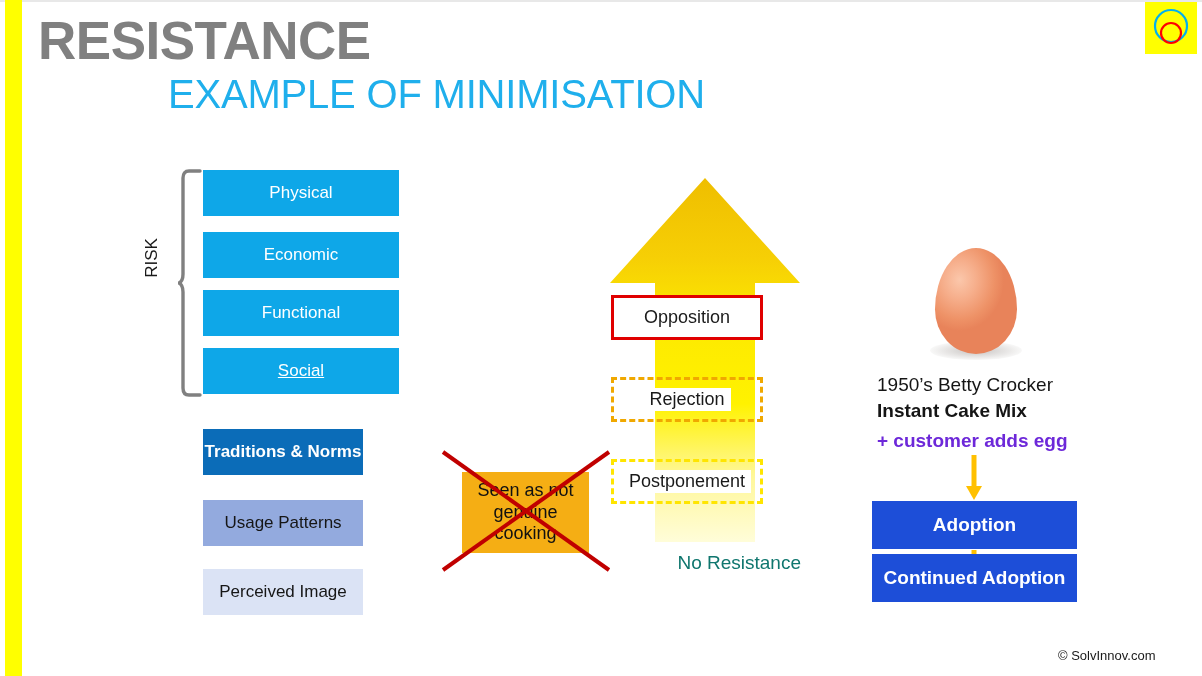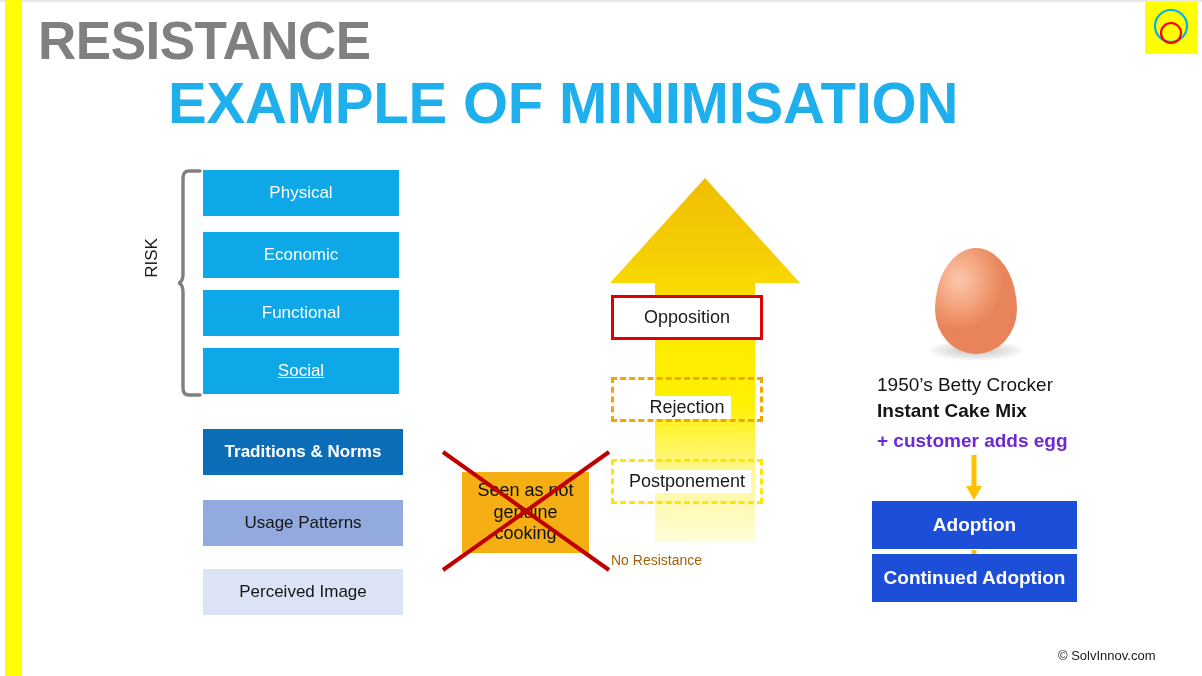--- a/index.html
+++ b/index.html
@@ -44,22 +44,22 @@
     font-size: 53px;
     font-weight: bold;
     color: #808080;
     letter-spacing: -0.5px;
     line-height: 1;
     white-space: nowrap;
   }
   .title-sub {
     position: absolute;
     left: 168px; top: 74px;
-    font-size: 58px;
-    font-weight: bold;
+    font-size: 40px;
+    font-weight: normal;
     color: #1fafec;
     letter-spacing: -0.2px;
     line-height: 1;
     white-space: nowrap;
   }
   
   .risk-label {
     position: absolute;
     left: 117px; top: 248px;
     width: 70px;
@@ -93,21 +93,21 @@
     background: #0ea7e8;
     color: #ffffff;
   }
   .rb0 { top: 170px; }
   .rb1 { top: 232px; }
   .rb2 { top: 290px; }
   .rb3 { top: 348px; text-decoration: underline; }
 
   .norm-box {
     left: 203px;
-    width: 200px;
+    width: 160px;
     height: 46px;
   }
   .nb0 { top: 429px; background: #0b6cb8; color: #ffffff; font-weight: bold; }
   .nb1 { top: 500px; background: #93aade; color: #161616; }
   .nb2 { top: 569px; background: #dbe3f5; color: #161616; }
 
   
   .arrow-wrap {
     position: absolute;
     left: 600px; top: 172px;
@@ -128,40 +128,39 @@
   }
   .stage-opposition {
     top: 295px;
     background: #ffffff;
     border: 3px solid #e00000;
   }
   .stage-rejection {
     top: 377px;
     background: transparent;
     border: 3px dashed #f0a800;
-    align-items: flex-end;
   }
   .stage-postponement {
     top: 459px;
     background: transparent;
     border: 3px dashed #ffe500;
   }
   .stage-postponement .stage-inner,
   .stage-rejection .stage-inner,
   .stage-opposition .stage-inner {
     background: #ffffff;
     padding: 1px 6px;
   }
   .no-resistance {
     position: absolute;
     left: 611px; top: 552px;
     width: 190px;
-    text-align: left;
-    font-size: 14px;
-    color: #a16207;
+    text-align: right;
+    font-size: 19px;
+    color: #0f766e;
   }
   
   .cross-box {
     position: absolute;
     left: 462px; top: 472px;
     width: 127px; height: 81px;
     background: #f5ae14;
     display: flex;
     align-items: center;
     justify-content: center;

